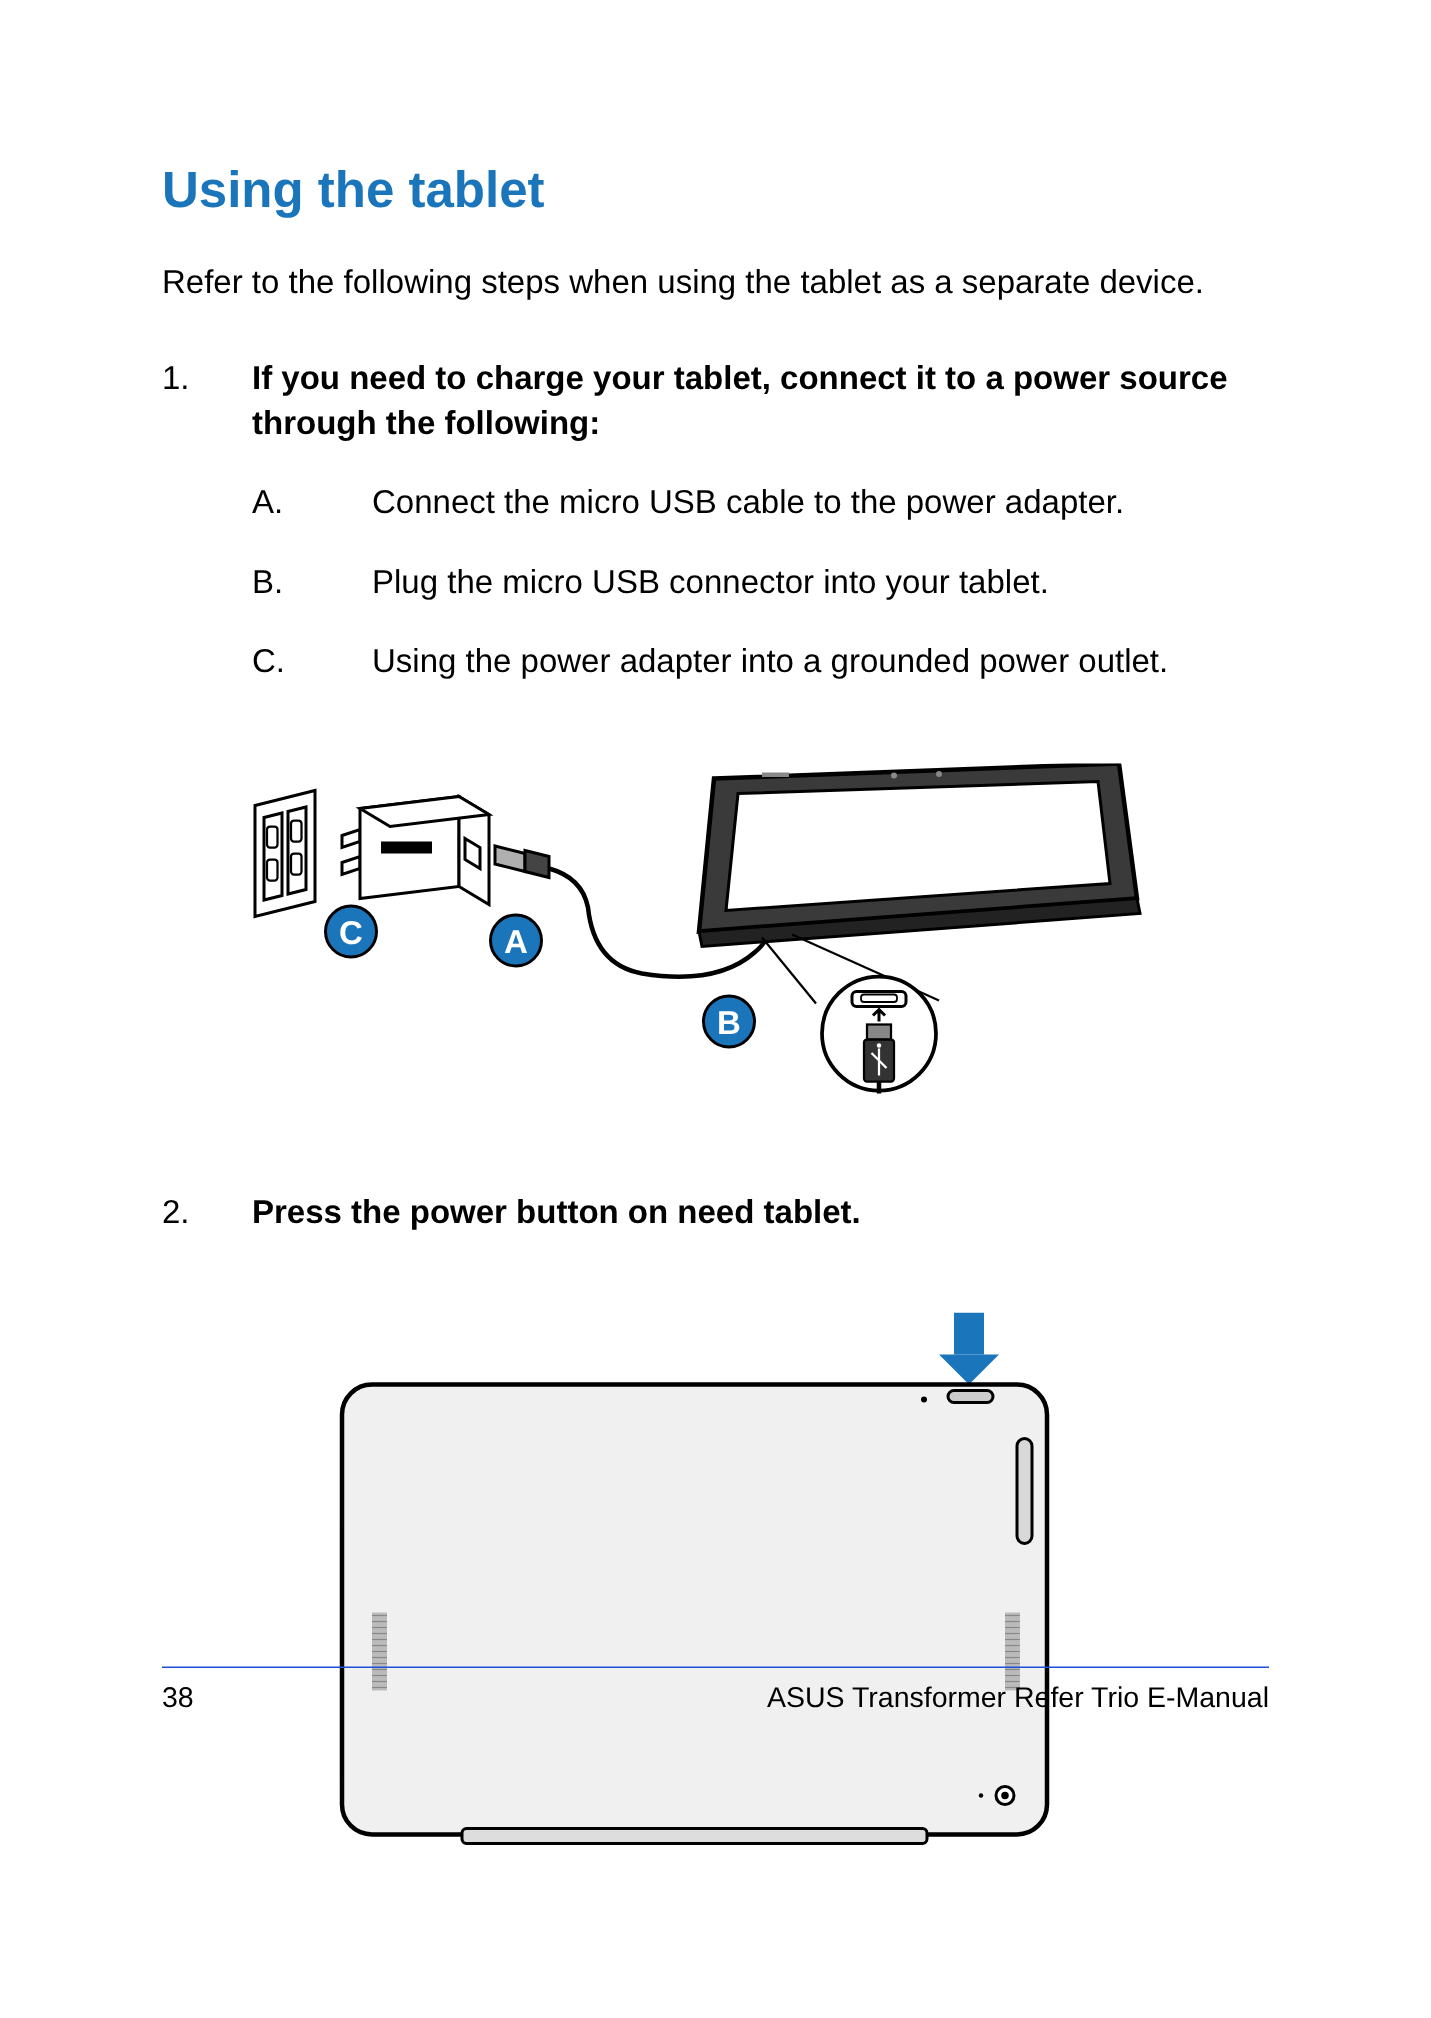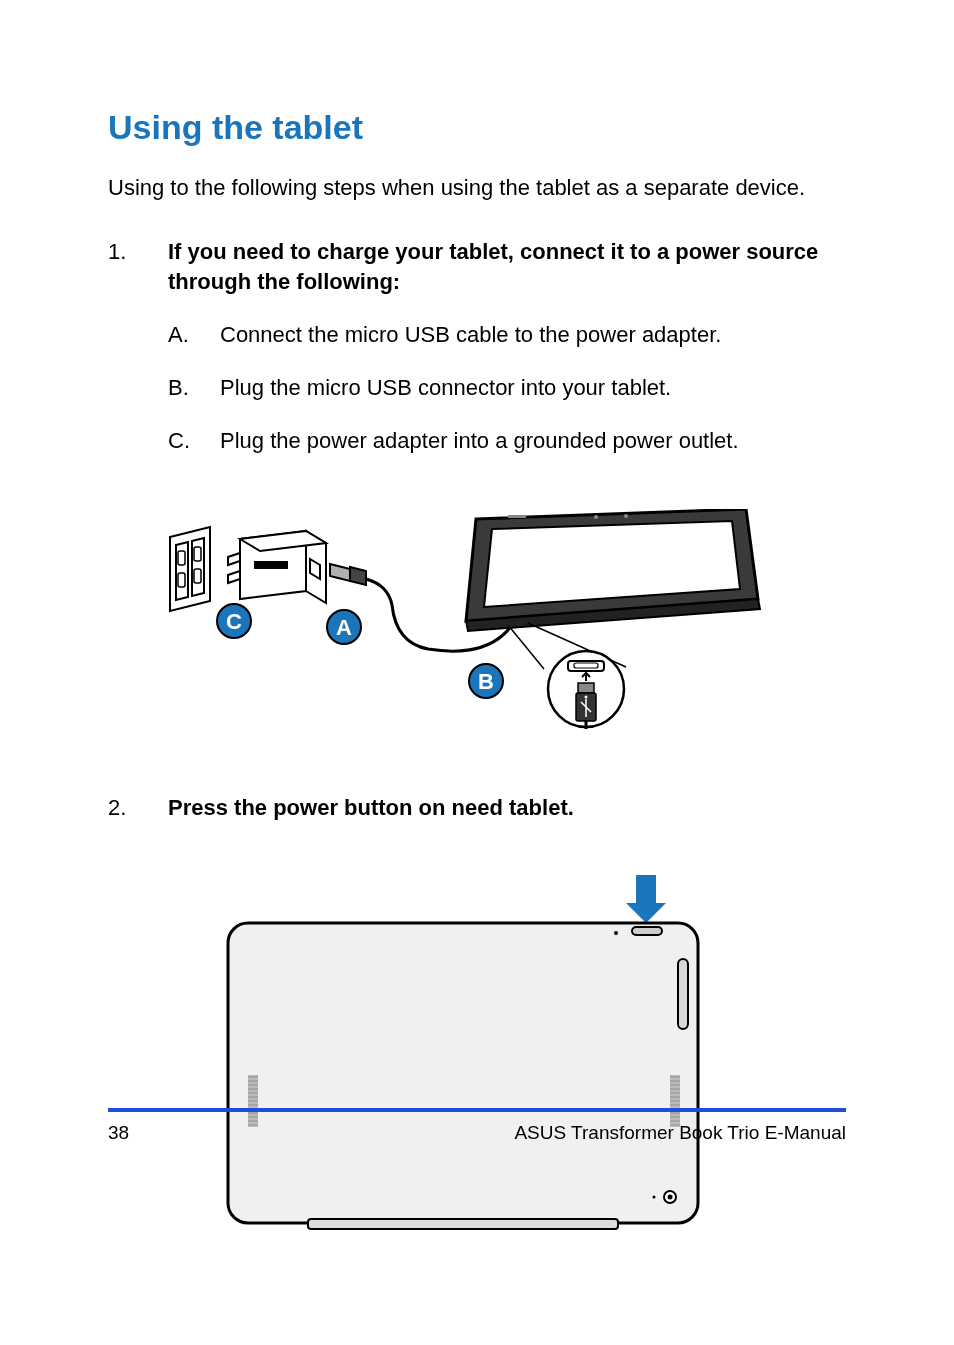--- a/index.html
+++ b/index.html
@@ -7,54 +7,54 @@
   .page { position: relative; width: 954px; height: 1224px; padding: 108px 108px 0 108px; }
   .heading { color: #1b75bb; font-weight: 700; font-size: 34px; margin-bottom: 26px; }
   .intro { font-size: 22px; line-height: 1.35; margin-bottom: 34px; }
   .list { font-size: 22px; line-height: 1.4; }
   .item { display: flex; margin-bottom: 12px; }
   .item-num { width: 60px; flex-shrink: 0; }
   .item-body { flex: 1; }
   .item-body-text { margin-bottom: 22px; font-weight: bold; }
   .subitem { display: flex; margin-bottom: 22px; }
   .sub-letter { width: 52px; flex-shrink: 0; }
-  .sub-text { flex: 1; }
+  .sub-text { flex: 1; margin-left: 28px; }
   .figure { margin: 30px 0 60px 0; }
   .fig1 { width: 610px; height: 224px; margin-left: 50px; }
   .fig2 { width: 495px; height: 360px; margin-left: 110px; margin-top: 20px; }
-  .footer { position: absolute; left: 108px; right: 108px; bottom: 80px; border-top: 4px solid #1d4ed8; padding-top: 10px; display: flex; justify-content: space-between; font-size: 19px; }
+  .footer { position: absolute; left: 108px; right: 108px; bottom: 80px; border-top: 1px solid #1d4ed8; padding-top: 10px; display: flex; justify-content: space-between; font-size: 19px; }
   svg { display: block; }
 </style>
 </head>
 <body>
 
 <div class="page">
 
   <h1 class="heading">Using the tablet</h1>
 
-  <p class="intro">Using to the following steps when using the tablet as a separate device.</p>
+  <p class="intro">Refer to the following steps when using the tablet as a separate device.</p>
 
   <div class="list">
 
     <div class="item">
       <div class="item-num">1.</div>
       <div class="item-body">
         <div class="item-body-text">If you need to charge your tablet, connect it to a power source through the following:</div>
 
         <div class="subitem">
           <div class="sub-letter">A.</div>
           <div class="sub-text">Connect the micro USB cable to the power adapter.</div>
         </div>
         <div class="subitem">
           <div class="sub-letter">B.</div>
           <div class="sub-text">Plug the micro USB connector into your tablet.</div>
         </div>
         <div class="subitem">
           <div class="sub-letter">C.</div>
-          <div class="sub-text">Plug the power adapter into a grounded power outlet.</div>
+          <div class="sub-text">Using the power adapter into a grounded power outlet.</div>
         </div>
       </div>
     </div>
 
     <div class="figure">
       <svg class="fig1" viewBox="0 0 610 224">
 
         <g>
           <path d="M12 28 L52 18 L52 92 L12 102 Z" fill="none" stroke="#000" stroke-width="2"></path>
 
@@ -201,16 +201,16 @@
 
           <rect x="90" y="344" width="310" height="10" rx="3" fill="#ddd" stroke="#000" stroke-width="2"></rect>
         </g>
       </svg>
     </div>
 
   </div>
 
   <div class="footer">
     <span>38</span>
-    <span>ASUS Transformer Book Trio E-Manual</span>
+    <span>ASUS Transformer Refer Trio E-Manual</span>
   </div>
 
 </div>
 
 </body></html>

